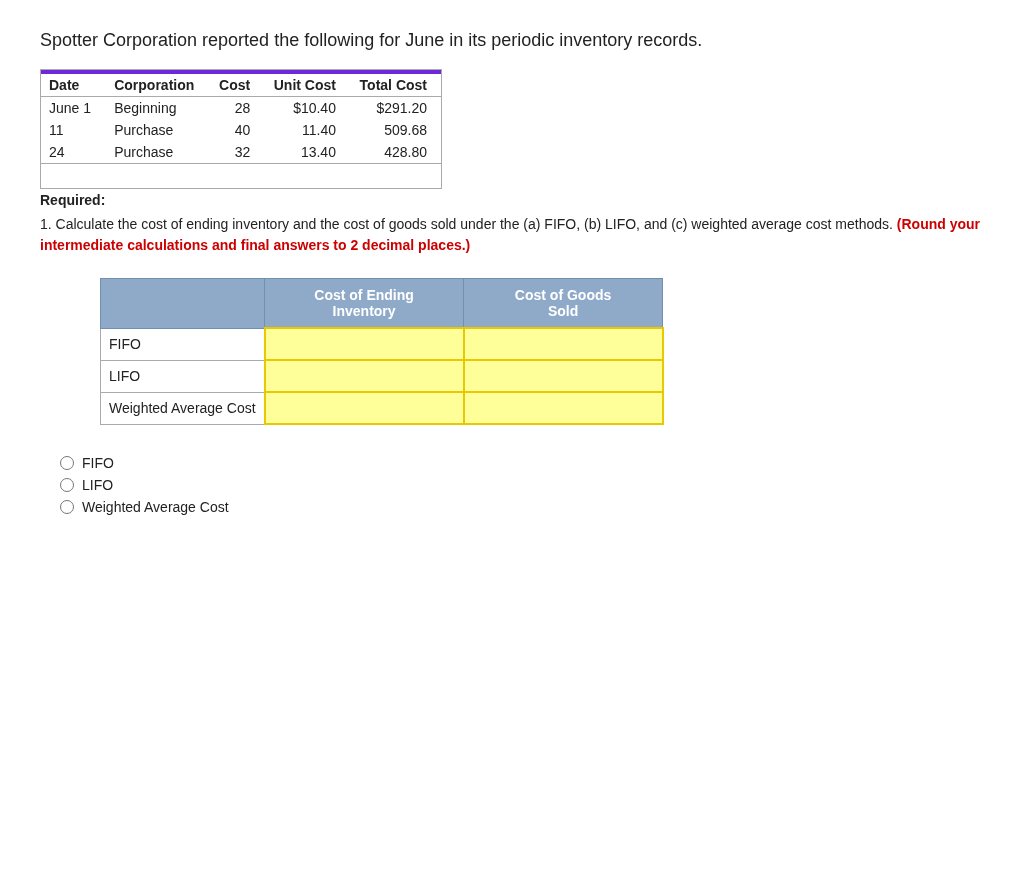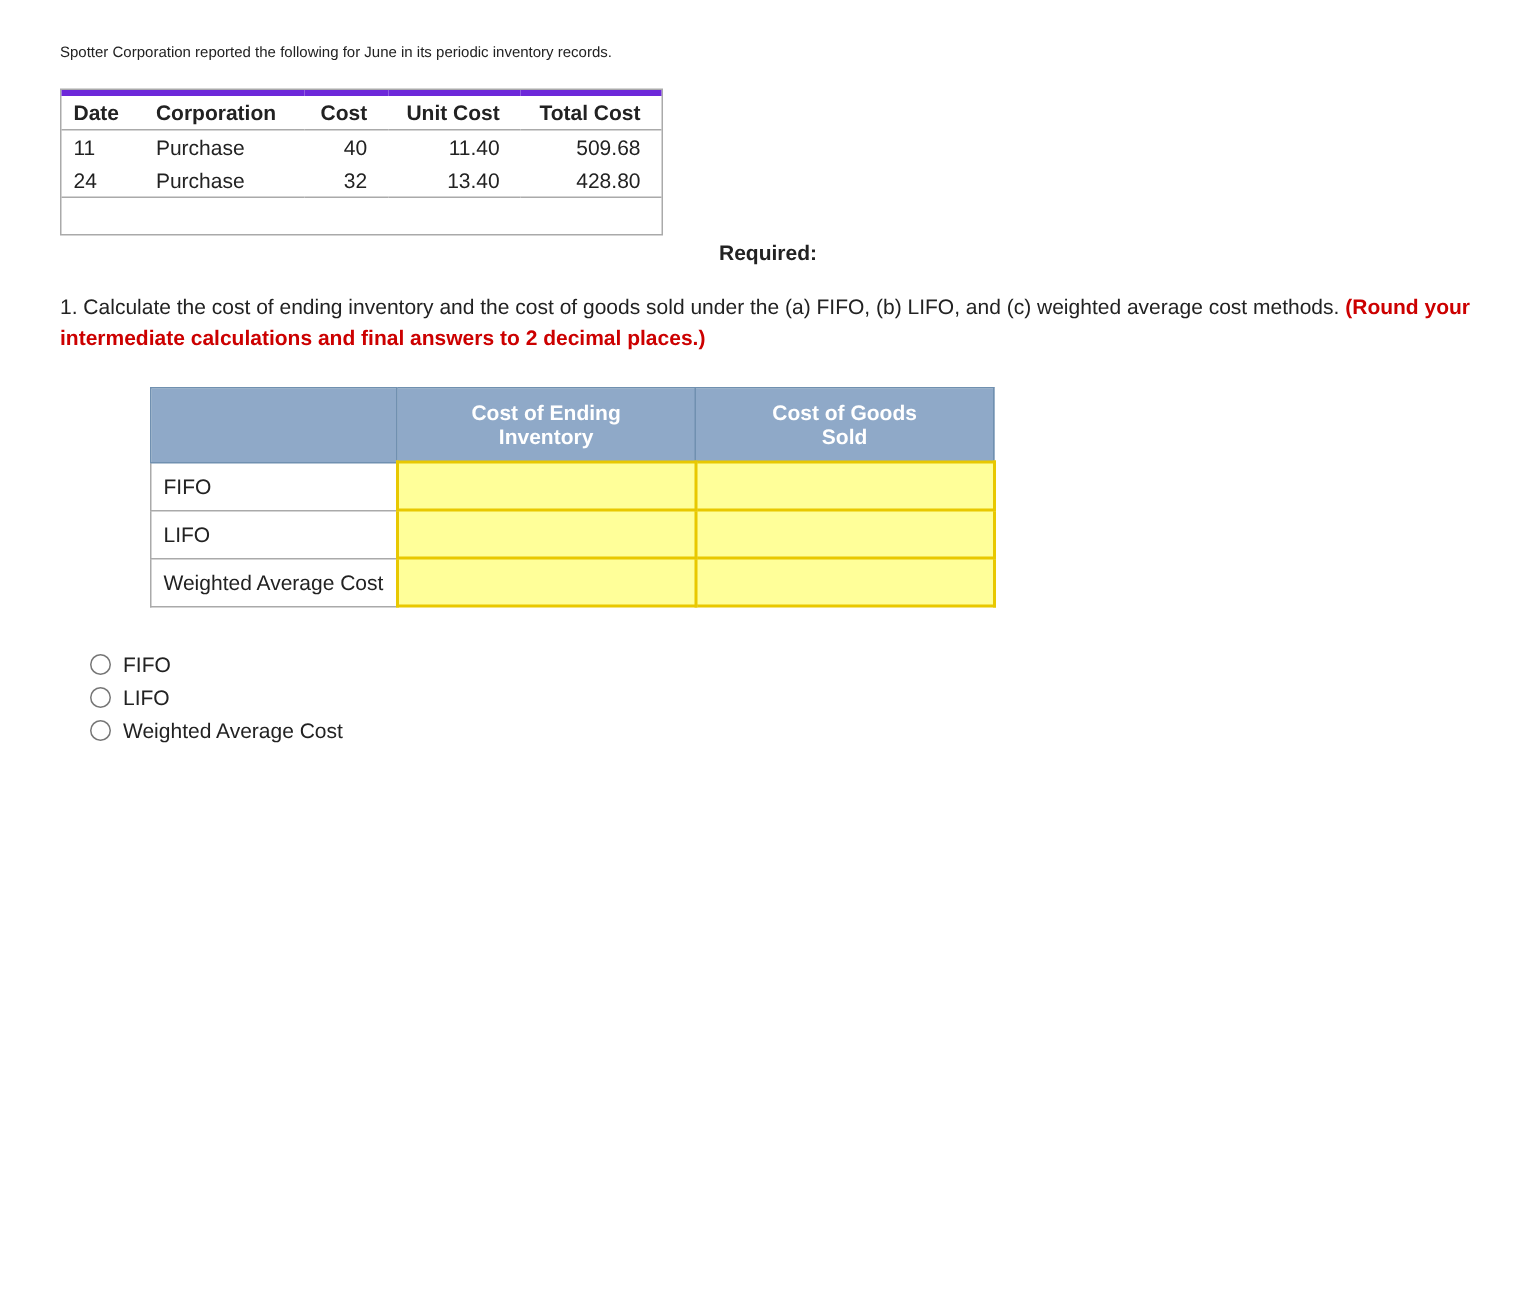--- a/index.html
+++ b/index.html
@@ -5,21 +5,21 @@
     * { box-sizing: border-box; margin: 0; padding: 0; }
     body {
       background: #ffffff;
       font-family: Arial, sans-serif;
       font-size: 14px;
       color: #222;
       padding: 30px 40px;
     }
     .intro-text {
       margin-bottom: 18px;
-      font-size: 10px;
+      font-size: 18px;
     }
     
     .inventory-table {
       border-collapse: collapse;
       margin-bottom: 24px;
       min-width: 400px;
     }
     .inventory-table th,
     .inventory-table td {
       padding: 3px 14px 3px 8px;
@@ -40,22 +40,21 @@
     .inventory-table td.num,
     .inventory-table th.num {
       text-align: right;
     }
     
     .required-section {
       margin-bottom: 22px;
     }
     .required-label {
       font-weight: bold;
-      margin-bottom: 18px;
-      text-align: center;
+      margin-bottom: 6px;
     }
     .question-text {
       margin-bottom: 4px;
       line-height: 1.5;
     }
     .highlight-red {
       color: #cc0000;
       font-weight: bold;
     }
     
@@ -151,20 +150,27 @@
     <thead>
       <tr>
         <th>Date</th>
         <th>Corporation</th>
         <th class="num">Cost</th>
         <th class="num">Unit Cost</th>
         <th class="num">Total Cost</th>
       </tr>
     </thead>
     <tbody id="inventory-body">
+    <tr>
+    <td>June 1</td>
+    <td>Beginning</td>
+    <td class="num">28</td>
+    <td class="num">$10.40</td>
+    <td class="num">$291.20</td>
+  </tr>
         <tr>
     <td>11</td>
     <td>Purchase</td>
     <td class="num">40</td>
     <td class="num">11.40</td>
     <td class="num">509.68</td>
   </tr>
         <tr>
     <td>24</td>
     <td>Purchase</td>

